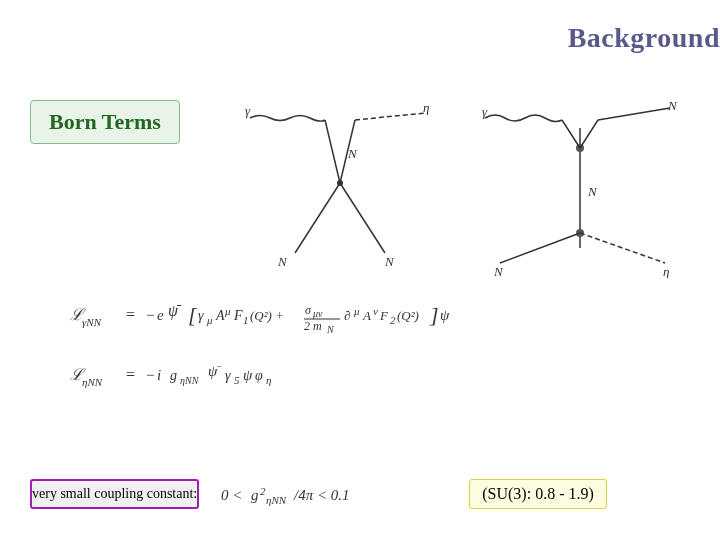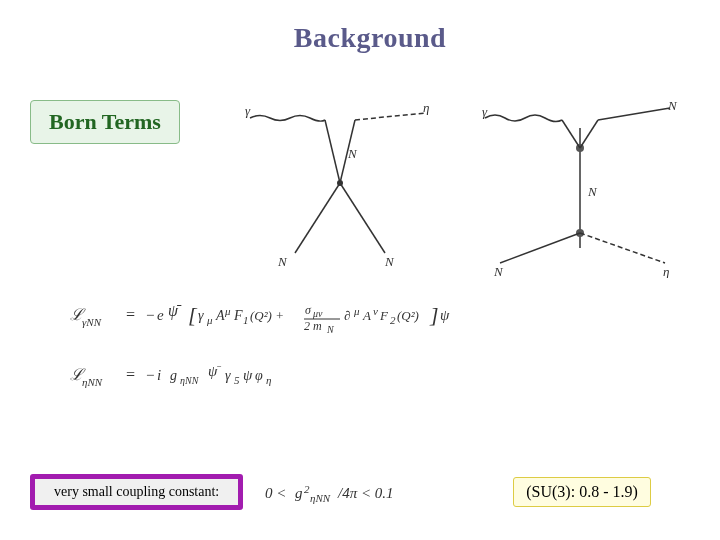--- a/index.html
+++ b/index.html
@@ -6,21 +6,21 @@
     body {
       width: 720px;
       height: 540px;
       background: #ffffff;
       font-family: 'Times New Roman', Times, serif;
       position: relative;
       overflow: hidden;
     }
 
     .page-title {
-      text-align: center;
+      text-align: right;
       font-size: 28px;
       font-weight: bold;
       color: #5a5a8a;
       padding-top: 22px;
       letter-spacing: 0.5px;
       margin-left: 20px;
     }
 
     .born-terms-label {
       position: absolute;
@@ -71,23 +71,23 @@
       left: 30px;
       right: 30px;
       display: flex;
       align-items: center;
       gap: 20px;
       font-size: 14px;
     }
 
     .coupling-label {
       background: #f0f0f0;
-      border: 5px solid #a21caf;
+      border: 2px solid #a21caf;
       border-radius: 3px;
-      padding: 5px 19px;
+      padding: 5px 0;
       font-size: 14px;
       white-space: nowrap;
     }
 
     .coupling-su3 {
       background: #fffde0;
       border: 1px solid #ddcc44;
       border-radius: 3px;
       padding: 5px 12px;
       font-size: 16px;

